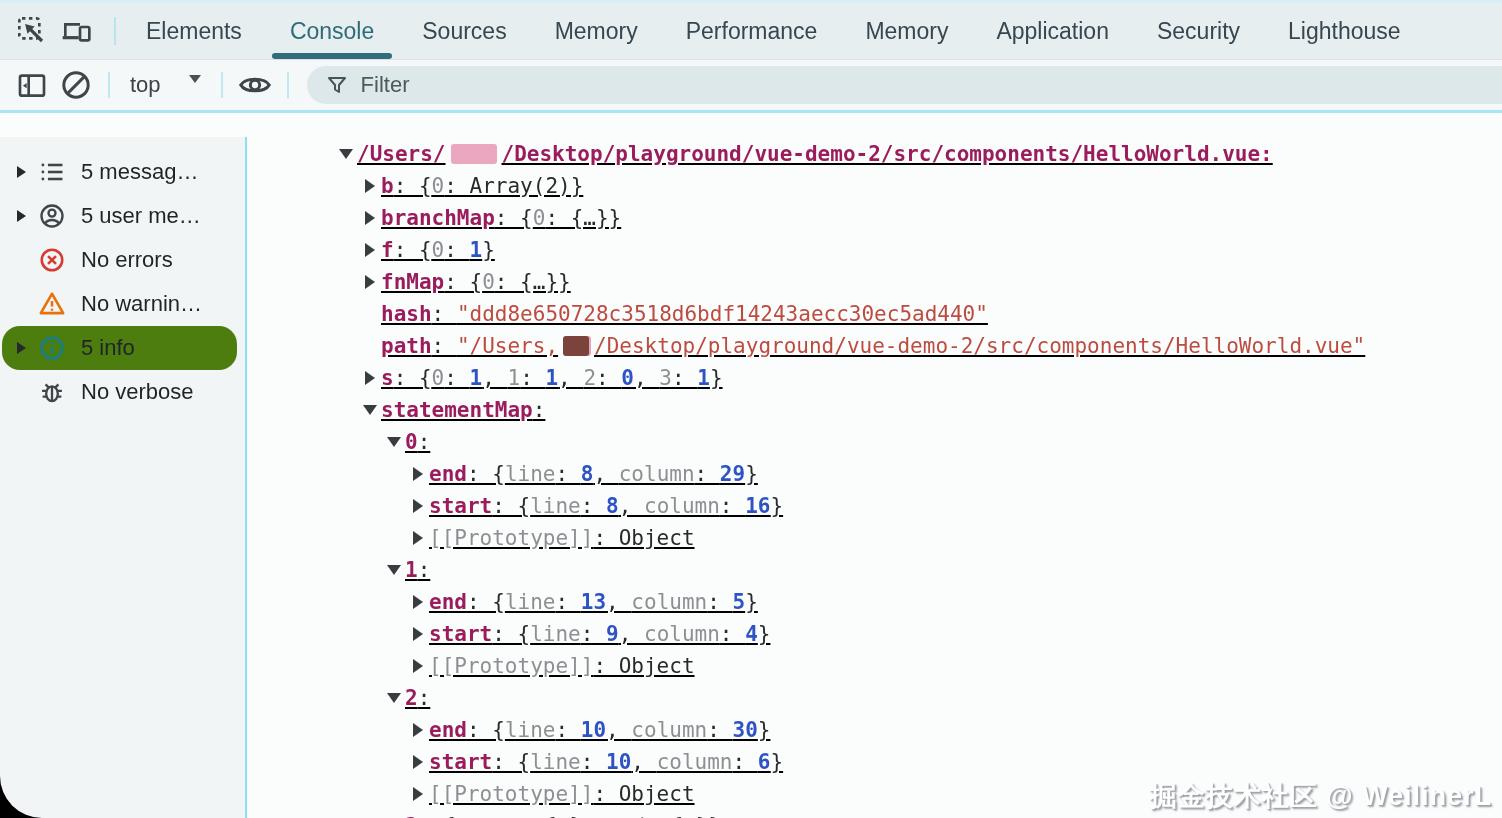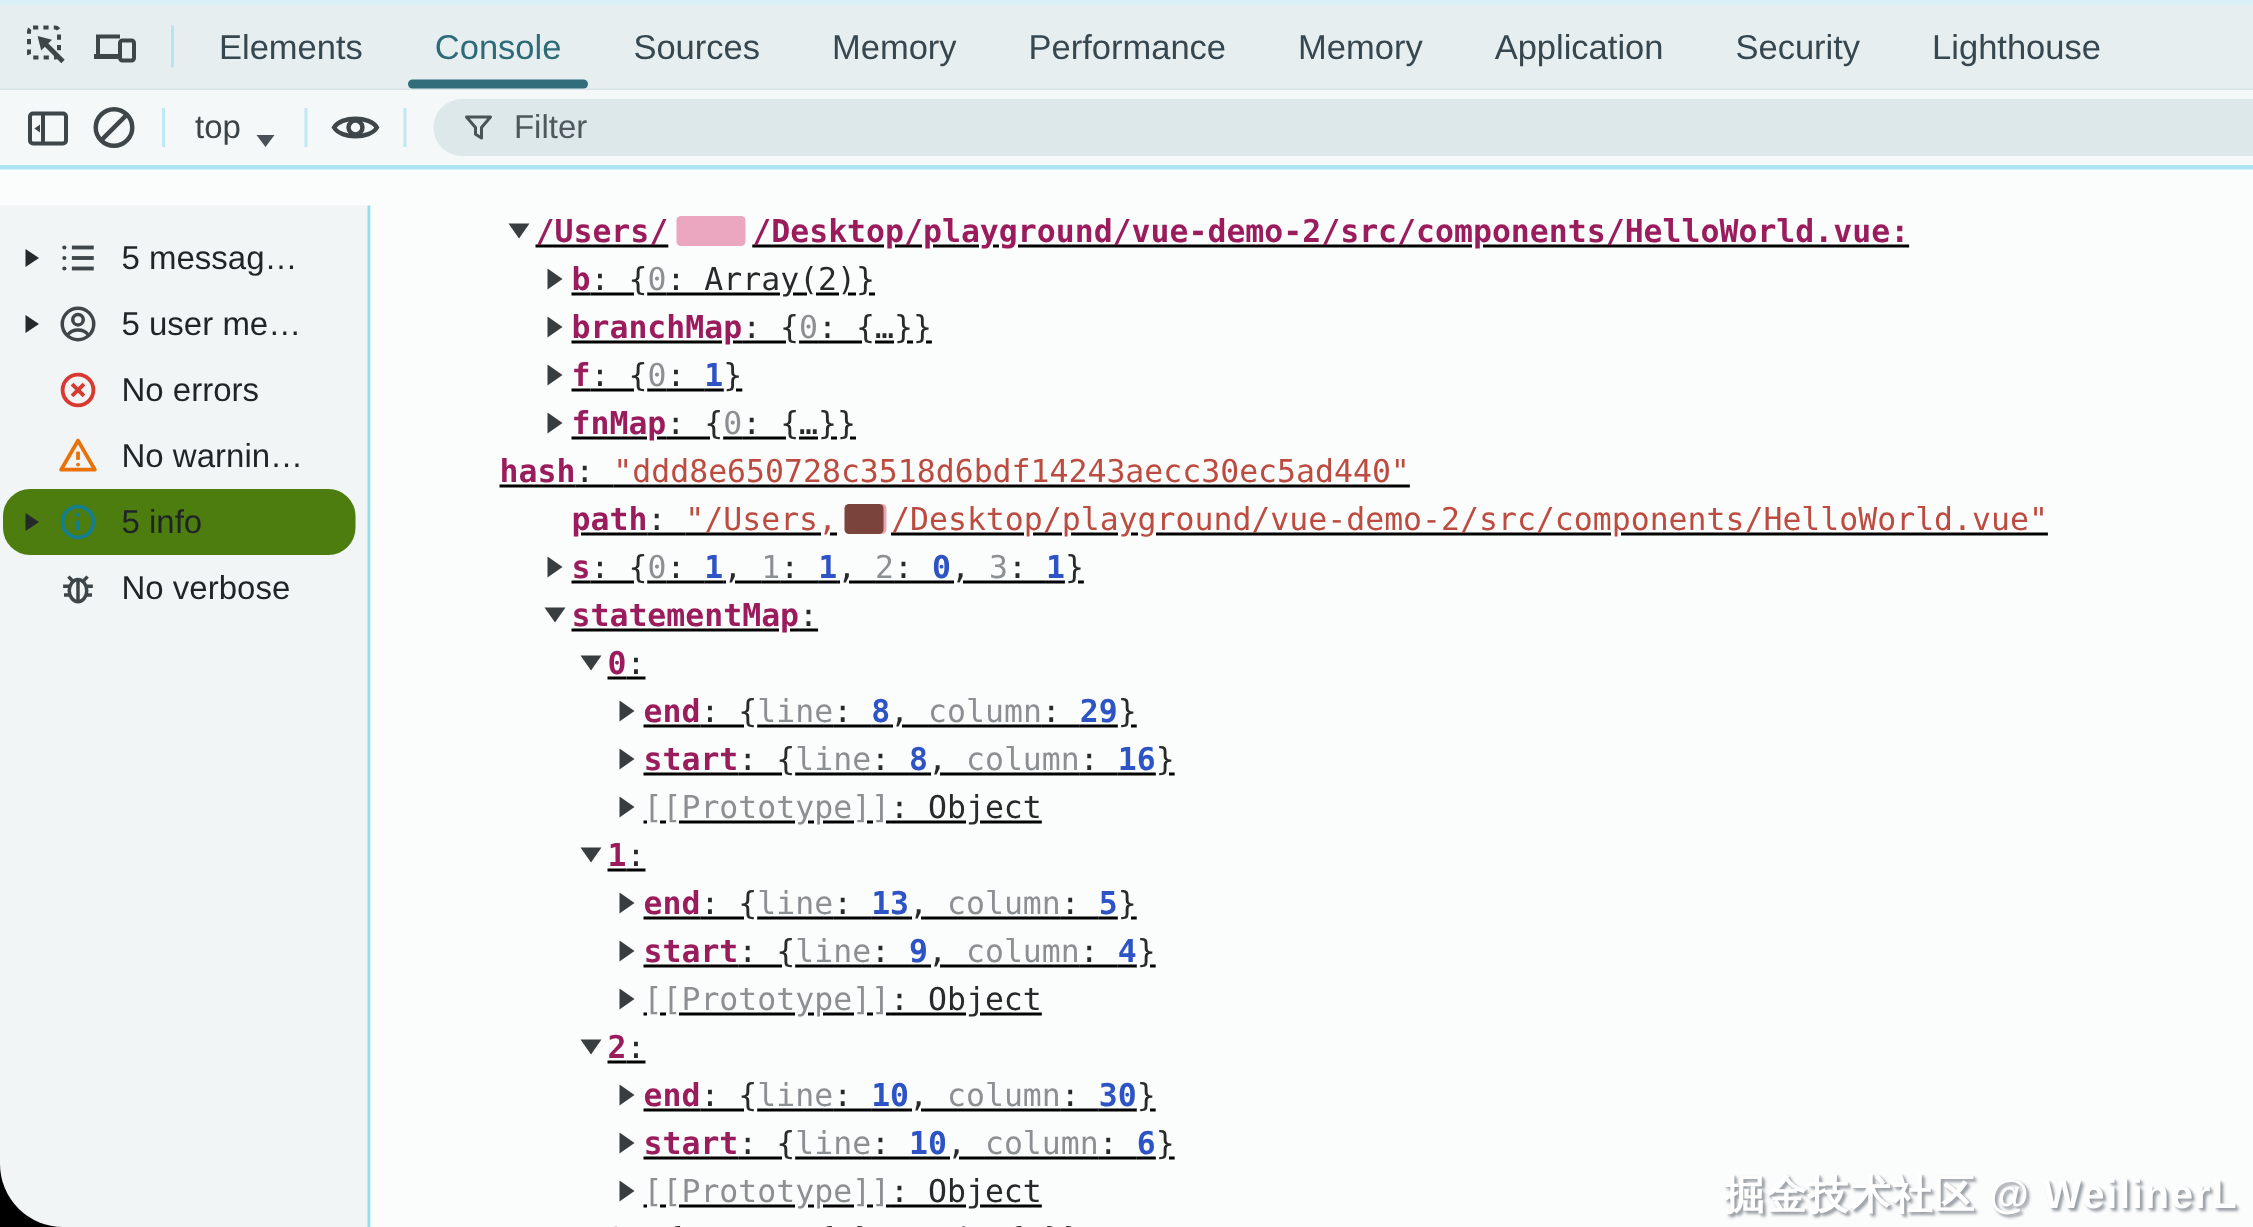--- a/index.html
+++ b/index.html
@@ -22,21 +22,21 @@
   .tab.active { color:#2e6b78; }
   .tab.active::after {
     content:""; position:absolute; left:6px; right:6px; bottom:0; height:6px;
     background:#316d7a; border-radius:4px;
   }
 
   
   .toolbar { height:50px; background:#f4f8f8; display:flex; align-items:center; padding-left:10px; }
   .toolbar .icon-btn { width:44px; height:40px; display:flex; align-items:center; justify-content:center; }
   .tb-div { width:2px; height:26px; background:#bfe8f1; margin:0 10px; }
-  .context-select { display:flex; align-items:flex-end; gap:10px; font-size:22px; color:#3c4347; padding:0 10px; }
+  .context-select { display:flex; align-items:flex-start; gap:28px; font-size:22px; color:#3c4347; padding:0 10px; }
   .chevron-down { width:0; height:0; border-left:6px solid transparent; border-right:6px solid transparent; border-top:8px solid #4a5156; margin-top:3px; }
   .filter-pill {
     flex:1; height:38px; margin-left:8px; margin-right:0; background:#dde8ea;
     border-radius:19px 0 0 19px; display:flex; align-items:center; padding-left:18px; gap:12px;
   }
   .filter-pill input {
     flex:1; border:none; outline:none; background:transparent; font-size:22px; color:#30383c;
     font-family:"Liberation Sans","DejaVu Sans",sans-serif;
   }
   .filter-pill input::placeholder { color:#4e585d; opacity:1; }
@@ -228,21 +228,21 @@
         </span>
         <span class="side-label">No verbose</span>
       </div>
     </div>
   <div class="console-area" id="console">
       <div class="crow" style="padding-left: 88px;"><span class="arrow-slot"><span class="tri-d"></span></span><span class="seg-key">/Users/</span><span class="redact redact-pink"></span><span class="seg-key">/Desktop/playground/vue-demo-2/src/components/HelloWorld.vue:</span></div>
       <div class="crow" style="padding-left: 112px;"><span class="arrow-slot"><span class="tri-r"></span></span><span class="seg-key">b</span><span class="seg-plain">: {</span><span class="seg-dim">0</span><span class="seg-plain">: Array(2)}</span></div>
       <div class="crow" style="padding-left: 112px;"><span class="arrow-slot"><span class="tri-r"></span></span><span class="seg-key">branchMap</span><span class="seg-plain">: {</span><span class="seg-dim">0</span><span class="seg-plain">: {…}}</span></div>
       <div class="crow" style="padding-left: 112px;"><span class="arrow-slot"><span class="tri-r"></span></span><span class="seg-key">f</span><span class="seg-plain">: {</span><span class="seg-dim">0</span><span class="seg-plain">: </span><span class="seg-num">1</span><span class="seg-plain">}</span></div>
       <div class="crow" style="padding-left: 112px;"><span class="arrow-slot"><span class="tri-r"></span></span><span class="seg-key">fnMap</span><span class="seg-plain">: {</span><span class="seg-dim">0</span><span class="seg-plain">: {…}}</span></div>
-      <div class="crow" style="padding-left: 64px;"><span class="arrow-slot"></span><span class="seg-key">hash</span><span class="seg-plain">: </span><span class="seg-str">"ddd8e650728c3518d6bdf14243aecc30ec5ad440"</span></div>
+      <div class="crow" style="padding-left: 112px;"><span class="arrow-slot"></span><span class="seg-key">hash</span><span class="seg-plain">: </span><span class="seg-str">"ddd8e650728c3518d6bdf14243aecc30ec5ad440"</span></div>
       <div class="crow" style="padding-left: 112px;"><span class="arrow-slot"></span><span class="seg-key">path</span><span class="seg-plain">: </span><span class="seg-str">"/Users,</span><span class="redact redact-dark"></span><span class="seg-str">/Desktop/playground/vue-demo-2/src/components/HelloWorld.vue"</span></div>
       <div class="crow" style="padding-left: 112px;"><span class="arrow-slot"><span class="tri-r"></span></span><span class="seg-key">s</span><span class="seg-plain">: {</span><span class="seg-dim">0</span><span class="seg-plain">: </span><span class="seg-num">1</span><span class="seg-plain">, </span><span class="seg-dim">1</span><span class="seg-plain">: </span><span class="seg-num">1</span><span class="seg-plain">, </span><span class="seg-dim">2</span><span class="seg-plain">: </span><span class="seg-num">0</span><span class="seg-plain">, </span><span class="seg-dim">3</span><span class="seg-plain">: </span><span class="seg-num">1</span><span class="seg-plain">}</span></div>
       <div class="crow" style="padding-left: 112px;"><span class="arrow-slot"><span class="tri-d"></span></span><span class="seg-key">statementMap</span><span class="seg-plain">:</span></div>
       <div class="crow" style="padding-left: 136px;"><span class="arrow-slot"><span class="tri-d"></span></span><span class="seg-key">0</span><span class="seg-plain">:</span></div>
       <div class="crow" style="padding-left: 160px;"><span class="arrow-slot"><span class="tri-r"></span></span><span class="seg-key">end</span><span class="seg-plain">: {</span><span class="seg-dim">line</span><span class="seg-plain">: </span><span class="seg-num">8</span><span class="seg-plain">, </span><span class="seg-dim">column</span><span class="seg-plain">: </span><span class="seg-num">29</span><span class="seg-plain">}</span></div>
       <div class="crow" style="padding-left: 160px;"><span class="arrow-slot"><span class="tri-r"></span></span><span class="seg-key">start</span><span class="seg-plain">: {</span><span class="seg-dim">line</span><span class="seg-plain">: </span><span class="seg-num">8</span><span class="seg-plain">, </span><span class="seg-dim">column</span><span class="seg-plain">: </span><span class="seg-num">16</span><span class="seg-plain">}</span></div>
       <div class="crow" style="padding-left: 160px;"><span class="arrow-slot"><span class="tri-r"></span></span><span class="seg-dim">[[Prototype]]</span><span class="seg-plain">: Object</span></div>
       <div class="crow" style="padding-left: 136px;"><span class="arrow-slot"><span class="tri-d"></span></span><span class="seg-key">1</span><span class="seg-plain">:</span></div>
       <div class="crow" style="padding-left: 160px;"><span class="arrow-slot"><span class="tri-r"></span></span><span class="seg-key">end</span><span class="seg-plain">: {</span><span class="seg-dim">line</span><span class="seg-plain">: </span><span class="seg-num">13</span><span class="seg-plain">, </span><span class="seg-dim">column</span><span class="seg-plain">: </span><span class="seg-num">5</span><span class="seg-plain">}</span></div>
       <div class="crow" style="padding-left: 160px;"><span class="arrow-slot"><span class="tri-r"></span></span><span class="seg-key">start</span><span class="seg-plain">: {</span><span class="seg-dim">line</span><span class="seg-plain">: </span><span class="seg-num">9</span><span class="seg-plain">, </span><span class="seg-dim">column</span><span class="seg-plain">: </span><span class="seg-num">4</span><span class="seg-plain">}</span></div>

